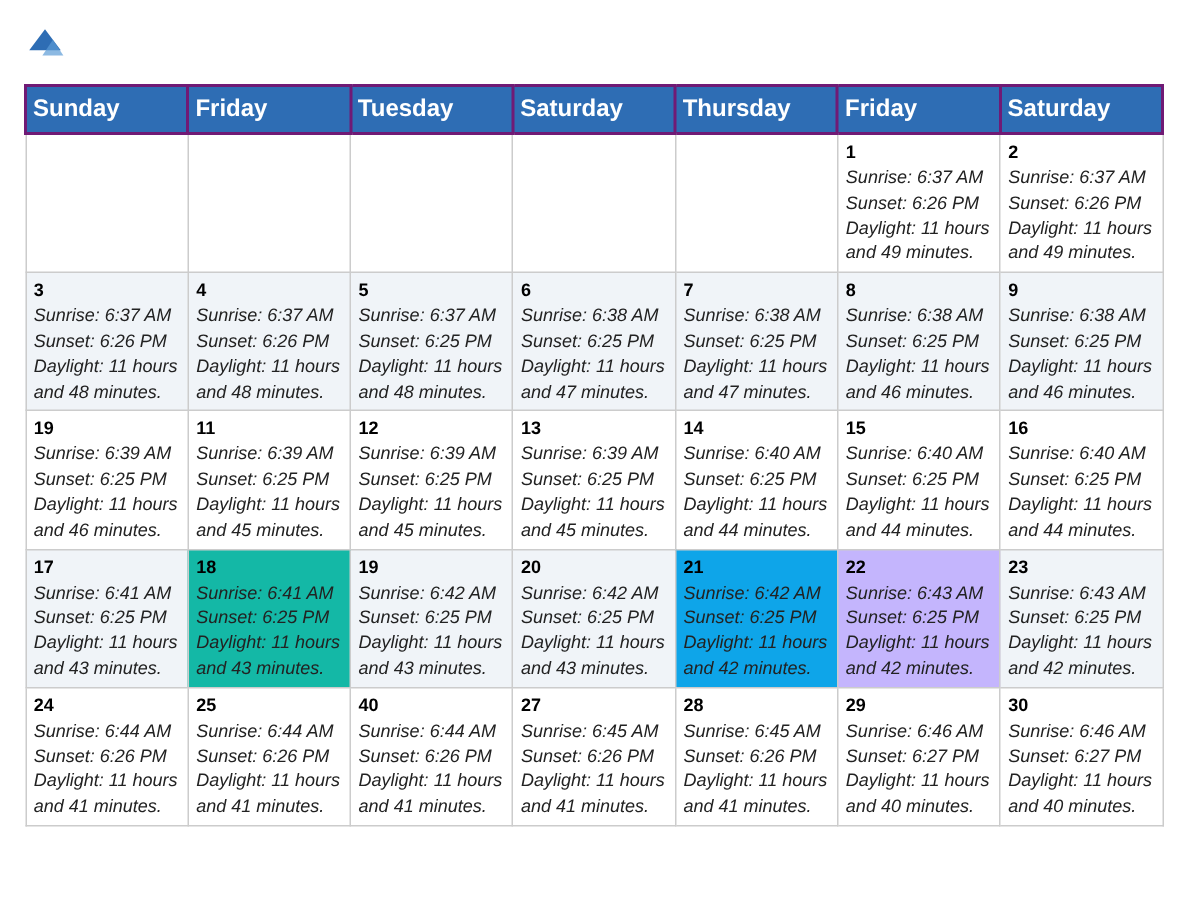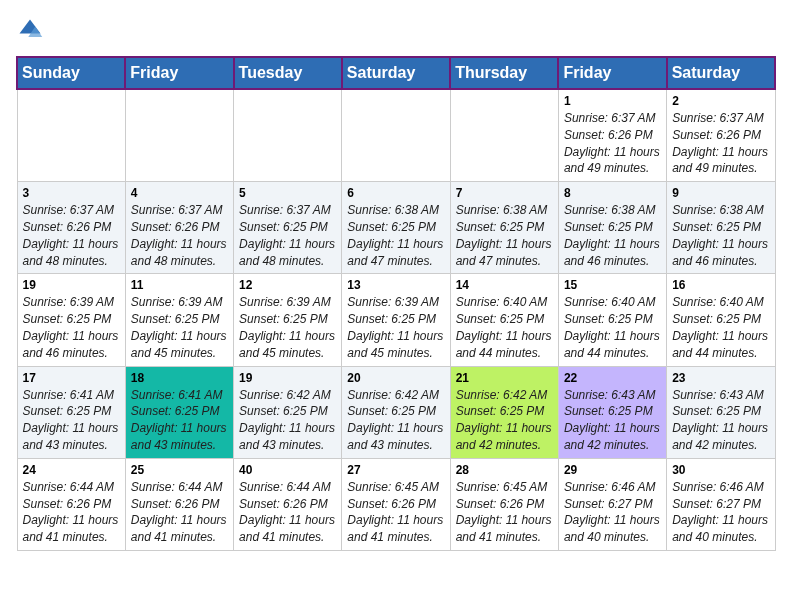--- a/index.html
+++ b/index.html
@@ -243,21 +243,21 @@
           <div class="day-info" style="white-space: pre-line;">Sunrise: 6:42 AM
 Sunset: 6:25 PM
 Daylight: 11 hours and 43 minutes.</div>
         </td>
         <td style="background: rgb(240, 244, 248);">
           <span class="day-number">20</span>
           <div class="day-info" style="white-space: pre-line;">Sunrise: 6:42 AM
 Sunset: 6:25 PM
 Daylight: 11 hours and 43 minutes.</div>
         </td>
-        <td style="background: #bef264;">
+        <td style="background: #0ea5e9;">
           <span class="day-number">21</span>
           <div class="day-info" style="white-space: pre-line;">Sunrise: 6:42 AM
 Sunset: 6:25 PM
 Daylight: 11 hours and 42 minutes.</div>
         </td>
         <td style="background: #c4b5fd;">
           <span class="day-number">22</span>
           <div class="day-info" style="white-space: pre-line;">Sunrise: 6:43 AM
 Sunset: 6:25 PM
 Daylight: 11 hours and 42 minutes.</div>

